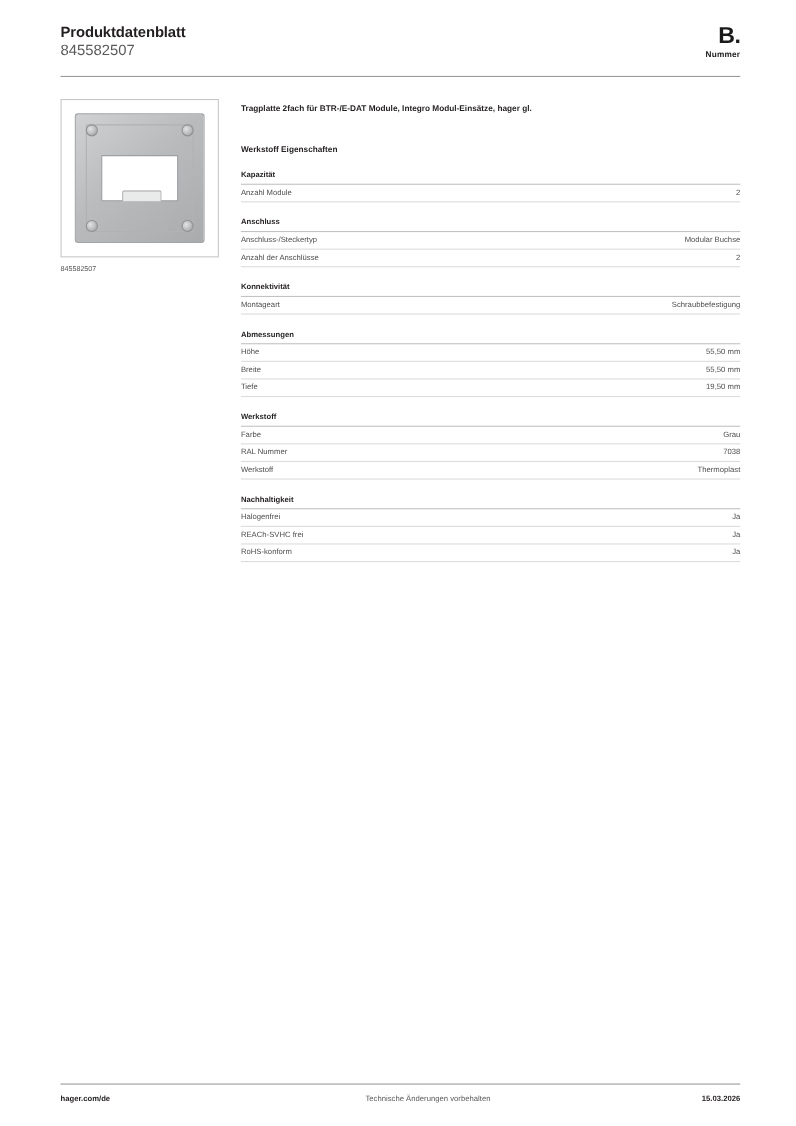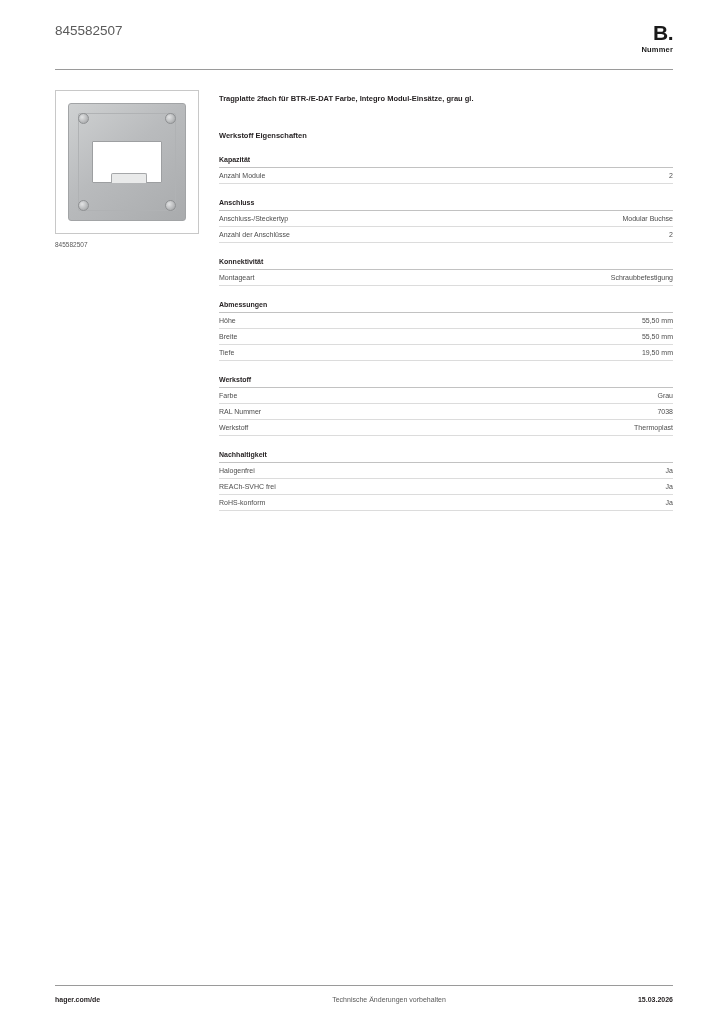--- a/index.html
+++ b/index.html
@@ -240,20 +240,21 @@
     font-weight: bold;
     color: #231f20;
   }
 </style>
 </head>
 <body>
 
 <div class="page">
 
   <div class="header">
+    <div class="doc-title">Produktdatenblatt</div>
     <div class="doc-subtitle">845582507</div>
     <div class="brand">
       <div class="brand-mark">B.</div>
       <div class="brand-name">Nummer</div>
     </div>
   </div>
   <div class="header-rule"></div>
 
   <div class="product-figure">
     <div class="product-box">
@@ -263,21 +264,21 @@
         <div class="screw tl"></div>
         <div class="screw tr"></div>
         <div class="screw bl"></div>
         <div class="screw br"></div>
       </div>
     </div>
     <div class="figure-caption">845582507</div>
   </div>
 
   <div class="content">
-    <div class="product-desc">Tragplatte 2fach für BTR-/E-DAT Farbe, Integro Modul-Einsätze, grau gl.</div>
+    <div class="product-desc">Tragplatte 2fach für BTR-/E-DAT Module, Integro Modul-Einsätze, hager gl.</div>
     <div class="section-heading">Werkstoff Eigenschaften</div>
     <div id="groups-container">
         <div class="group">
           <div class="group-title">Kapazität</div>
           <div class="spec-row">
             <span class="spec-label">Anzahl Module</span>
             <span class="spec-value">2</span>
           </div>
         </div>
         <div class="group">

